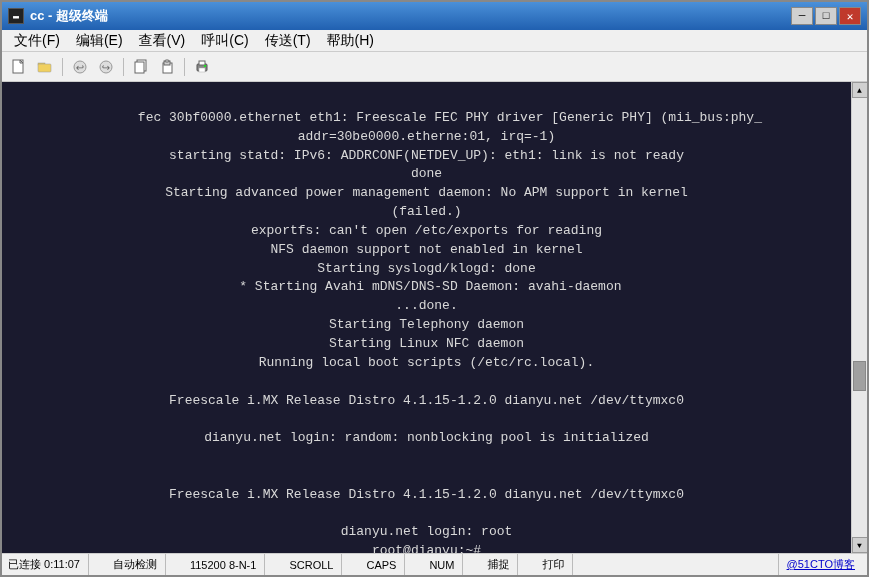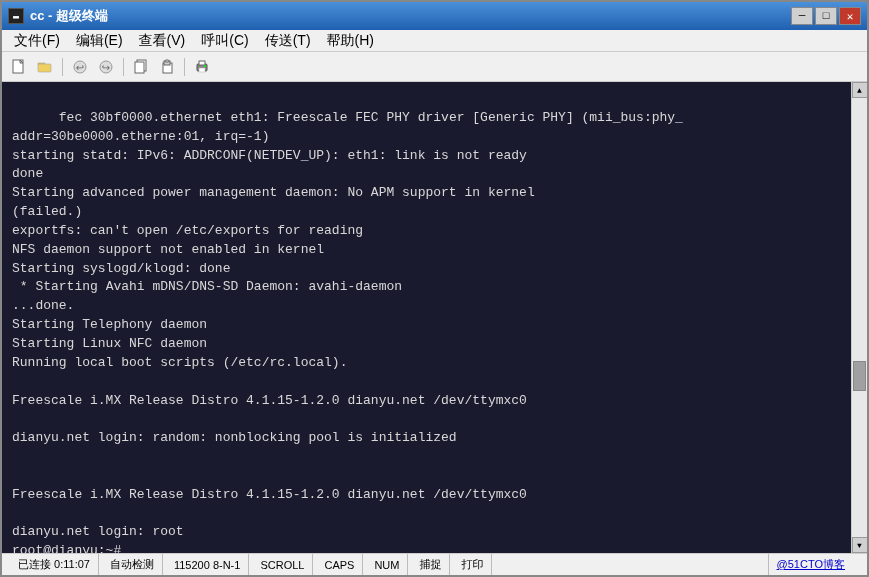--- a/index.html
+++ b/index.html
@@ -141,20 +141,21 @@
       flex: 1;
       background: #1a1a2e;
       color: #e0e0e0;
       font-family: 'Courier New', Courier, monospace;
       font-size: 13px;
       line-height: 1.45;
       padding: 8px 10px;
       overflow-y: auto;
       white-space: pre-wrap;
       word-break: break-all;
+      text-align: center;
     }
 
     .scrollbar {
       width: 16px;
       background: #e8e8e8;
       border-left: 1px solid #ccc;
       display: flex;
       flex-direction: column;
       align-items: center;
       flex-shrink: 0;
@@ -189,26 +190,26 @@
       border: 1px solid #888;
     }
 
     
     .status-bar {
       background: #f0f0f0;
       height: 22px;
       border-top: 1px solid #ccc;
       display: flex;
       align-items: center;
-      padding: 0 14px;
+      padding: 0 4px;
       font-family: 'Microsoft YaHei', SimSun, sans-serif;
       font-size: 11px;
       color: #000;
       flex-shrink: 0;
-      gap: 3px;
+      gap: 16px;
     }
 
     .status-item {
       padding: 0 8px;
       border-right: 1px solid #bbb;
       height: 100%;
       display: flex;
       align-items: center;
     }
 

